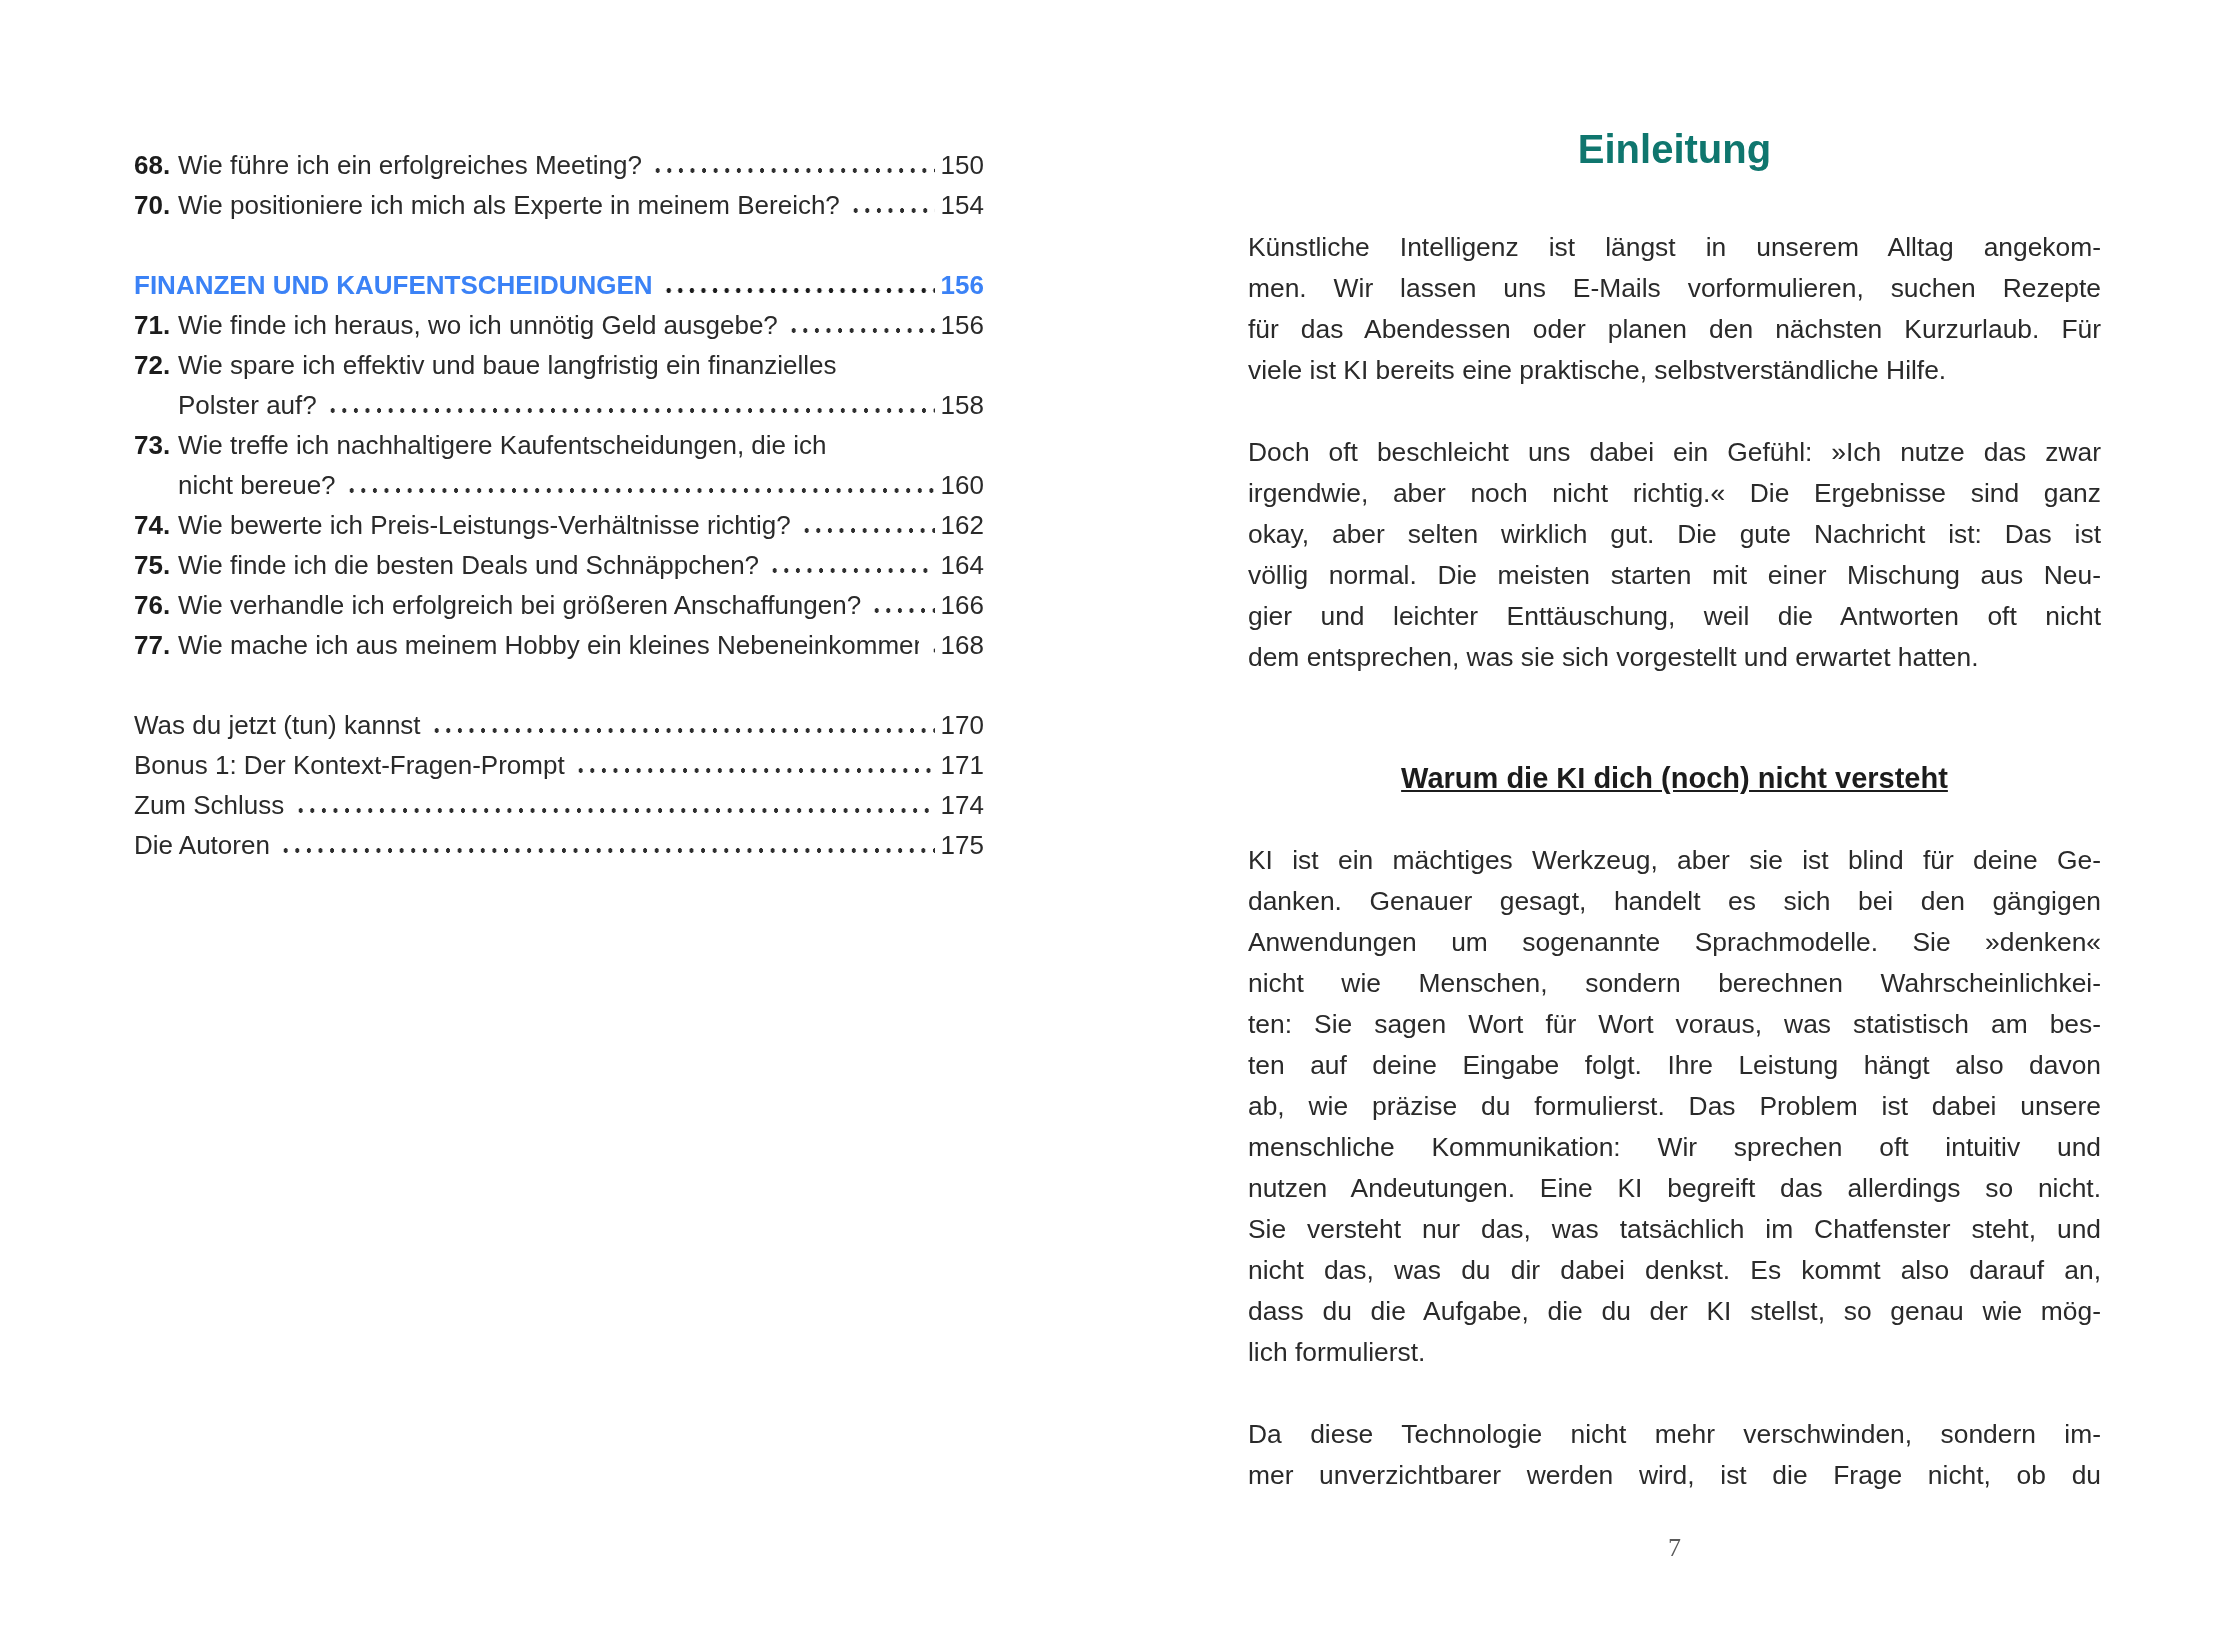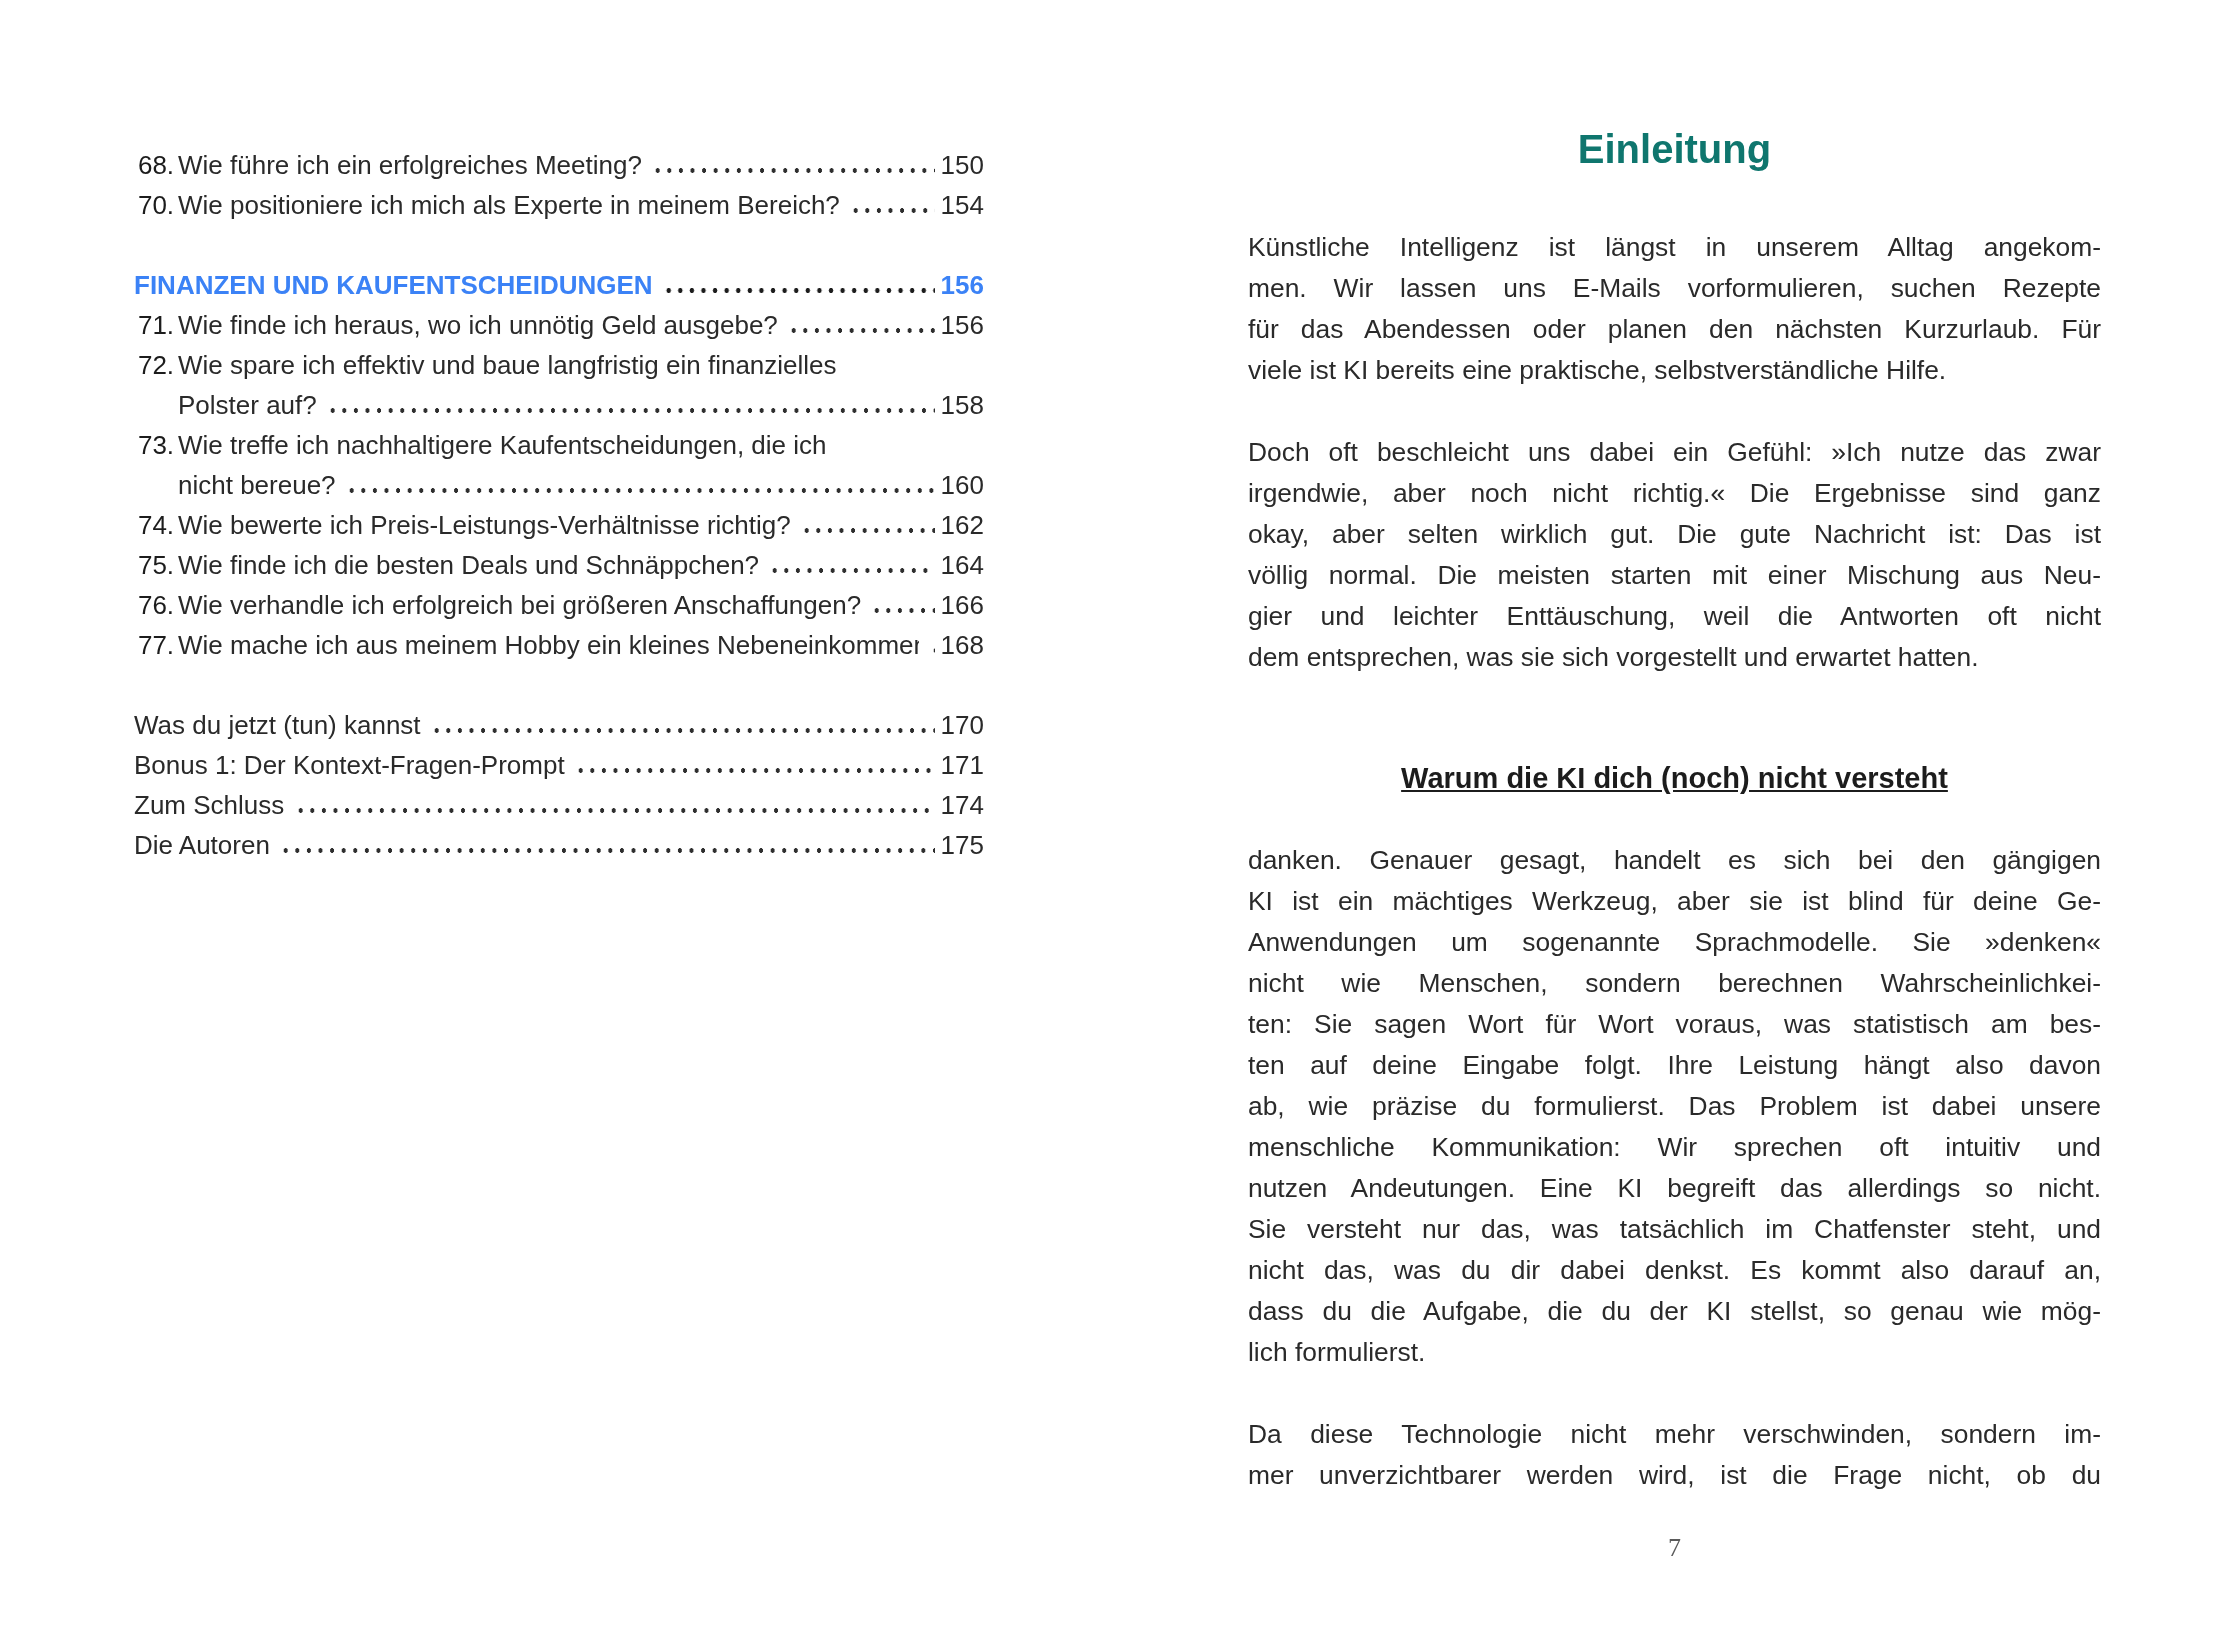--- a/index.html
+++ b/index.html
@@ -19,26 +19,25 @@
     width: 850px;
     font-size: 26px;
     line-height: 40px;
   }
   .toc-row {
     display: flex;
     line-height: 40px;
     white-space: nowrap;
   }
   .toc-num {
-    font-weight: normal;
+    font-weight: bold;
     display: inline-block;
     width: 44px;
     flex: 0 0 auto;
     color: #1c1c1c;
-    text-align: center;
   }
   .toc-text { flex: 0 1 auto; overflow: hidden; }
   .toc-page { flex: 0 0 auto; }
   .leader {
     flex: 1 1 auto;
     min-width: 7.4px;
     height: 4.6px;
     align-self: flex-end;
     margin: 0 5.6px 12px 8.3px;
     background-image: radial-gradient(circle, #2e2e2e 1.9px, rgba(0,0,0,0) 2.4px);
@@ -207,22 +206,22 @@
       <div class="jline">irgendwie, aber noch nicht richtig.« Die Ergebnisse sind ganz</div>
       <div class="jline">okay, aber selten wirklich gut. Die gute Nachricht ist: Das ist</div>
       <div class="jline">völlig normal. Die meisten starten mit einer Mischung aus Neu-</div>
       <div class="jline">gier und leichter Enttäuschung, weil die Antworten oft nicht</div>
       <div class="jline last">dem entsprechen, was sie sich vorgestellt und erwartet hatten.</div>
     </div>
 
   <h2 class="sub-heading">Warum die KI dich (noch) nicht versteht</h2>
 
   <div class="para p3">
+      <div class="jline">KI ist ein mächtiges Werkzeug, aber sie ist blind für deine Ge-</div>
       <div class="jline">danken. Genauer gesagt, handelt es sich bei den gängigen</div>
-      <div class="jline">KI ist ein mächtiges Werkzeug, aber sie ist blind für deine Ge-</div>
       <div class="jline">Anwendungen um sogenannte Sprachmodelle. Sie »denken«</div>
       <div class="jline">nicht wie Menschen, sondern berechnen Wahrscheinlichkei-</div>
       <div class="jline">ten: Sie sagen Wort für Wort voraus, was statistisch am bes-</div>
       <div class="jline">ten auf deine Eingabe folgt. Ihre Leistung hängt also davon</div>
       <div class="jline">ab, wie präzise du formulierst. Das Problem ist dabei unsere</div>
       <div class="jline">menschliche Kommunikation: Wir sprechen oft intuitiv und</div>
       <div class="jline">nutzen Andeutungen. Eine KI begreift das allerdings so nicht.</div>
       <div class="jline">Sie versteht nur das, was tatsächlich im Chatfenster steht, und</div>
       <div class="jline">nicht das, was du dir dabei denkst. Es kommt also darauf an,</div>
       <div class="jline">dass du die Aufgabe, die du der KI stellst, so genau wie mög-</div>

